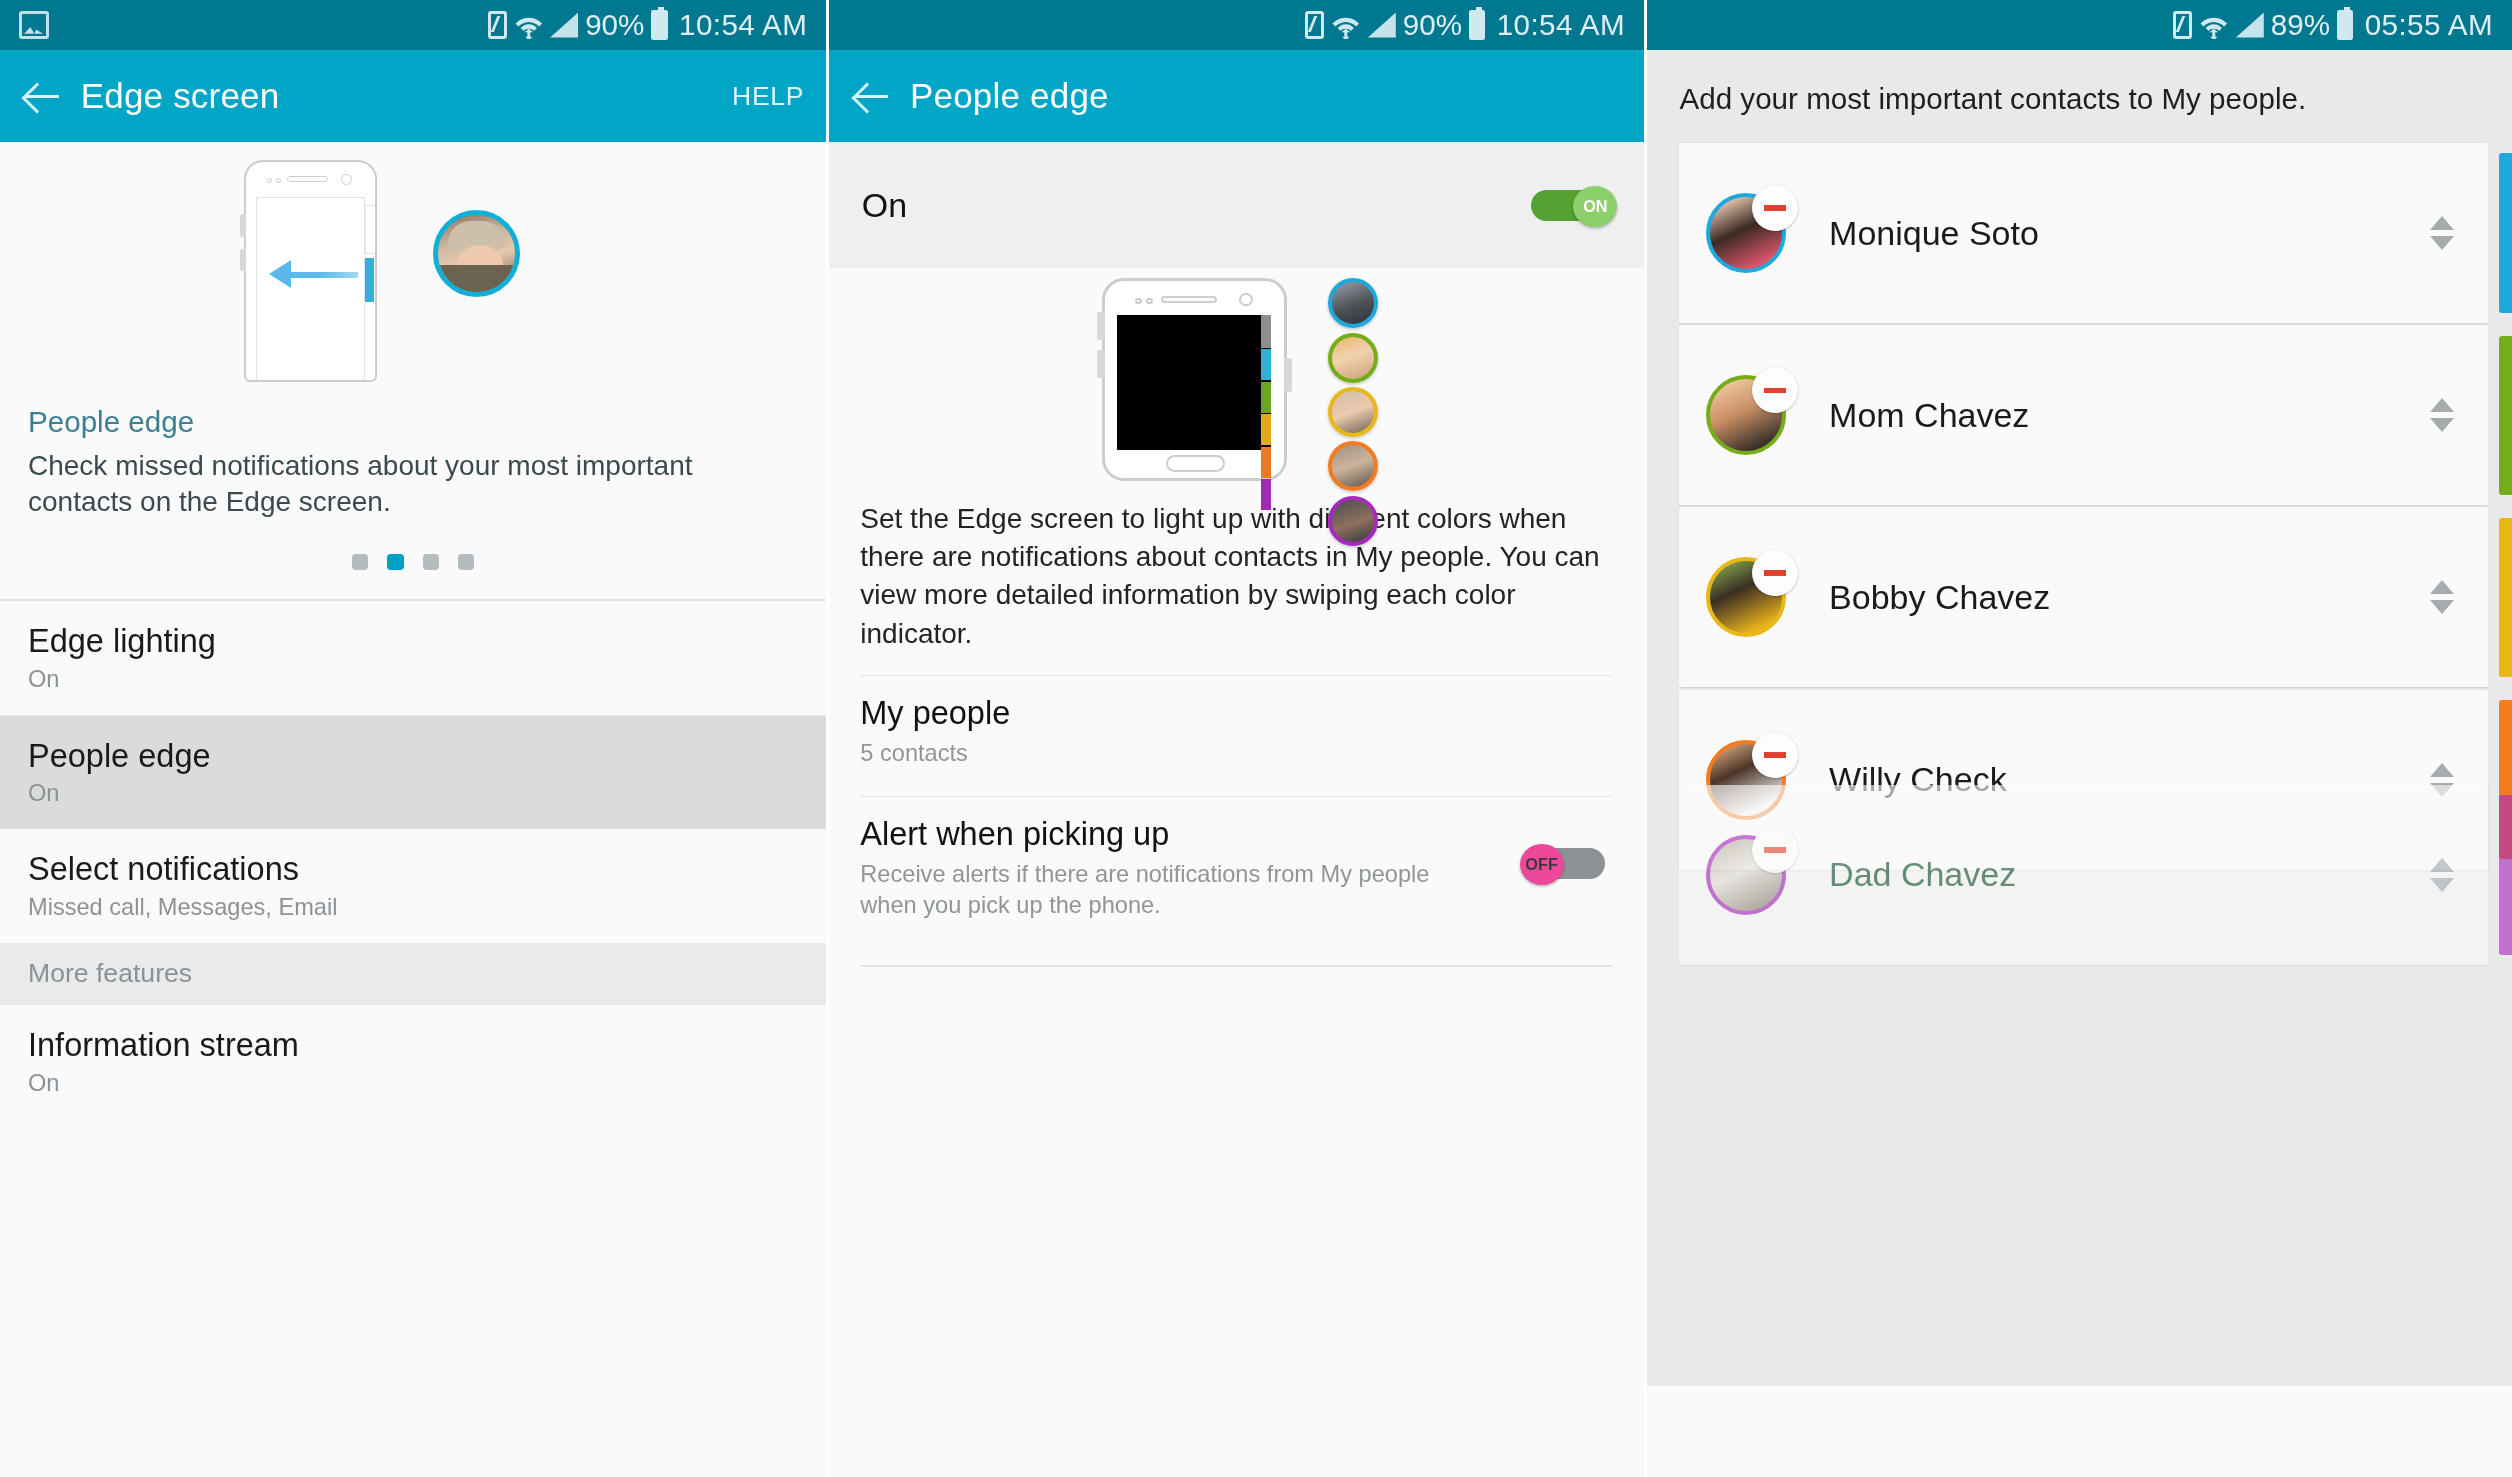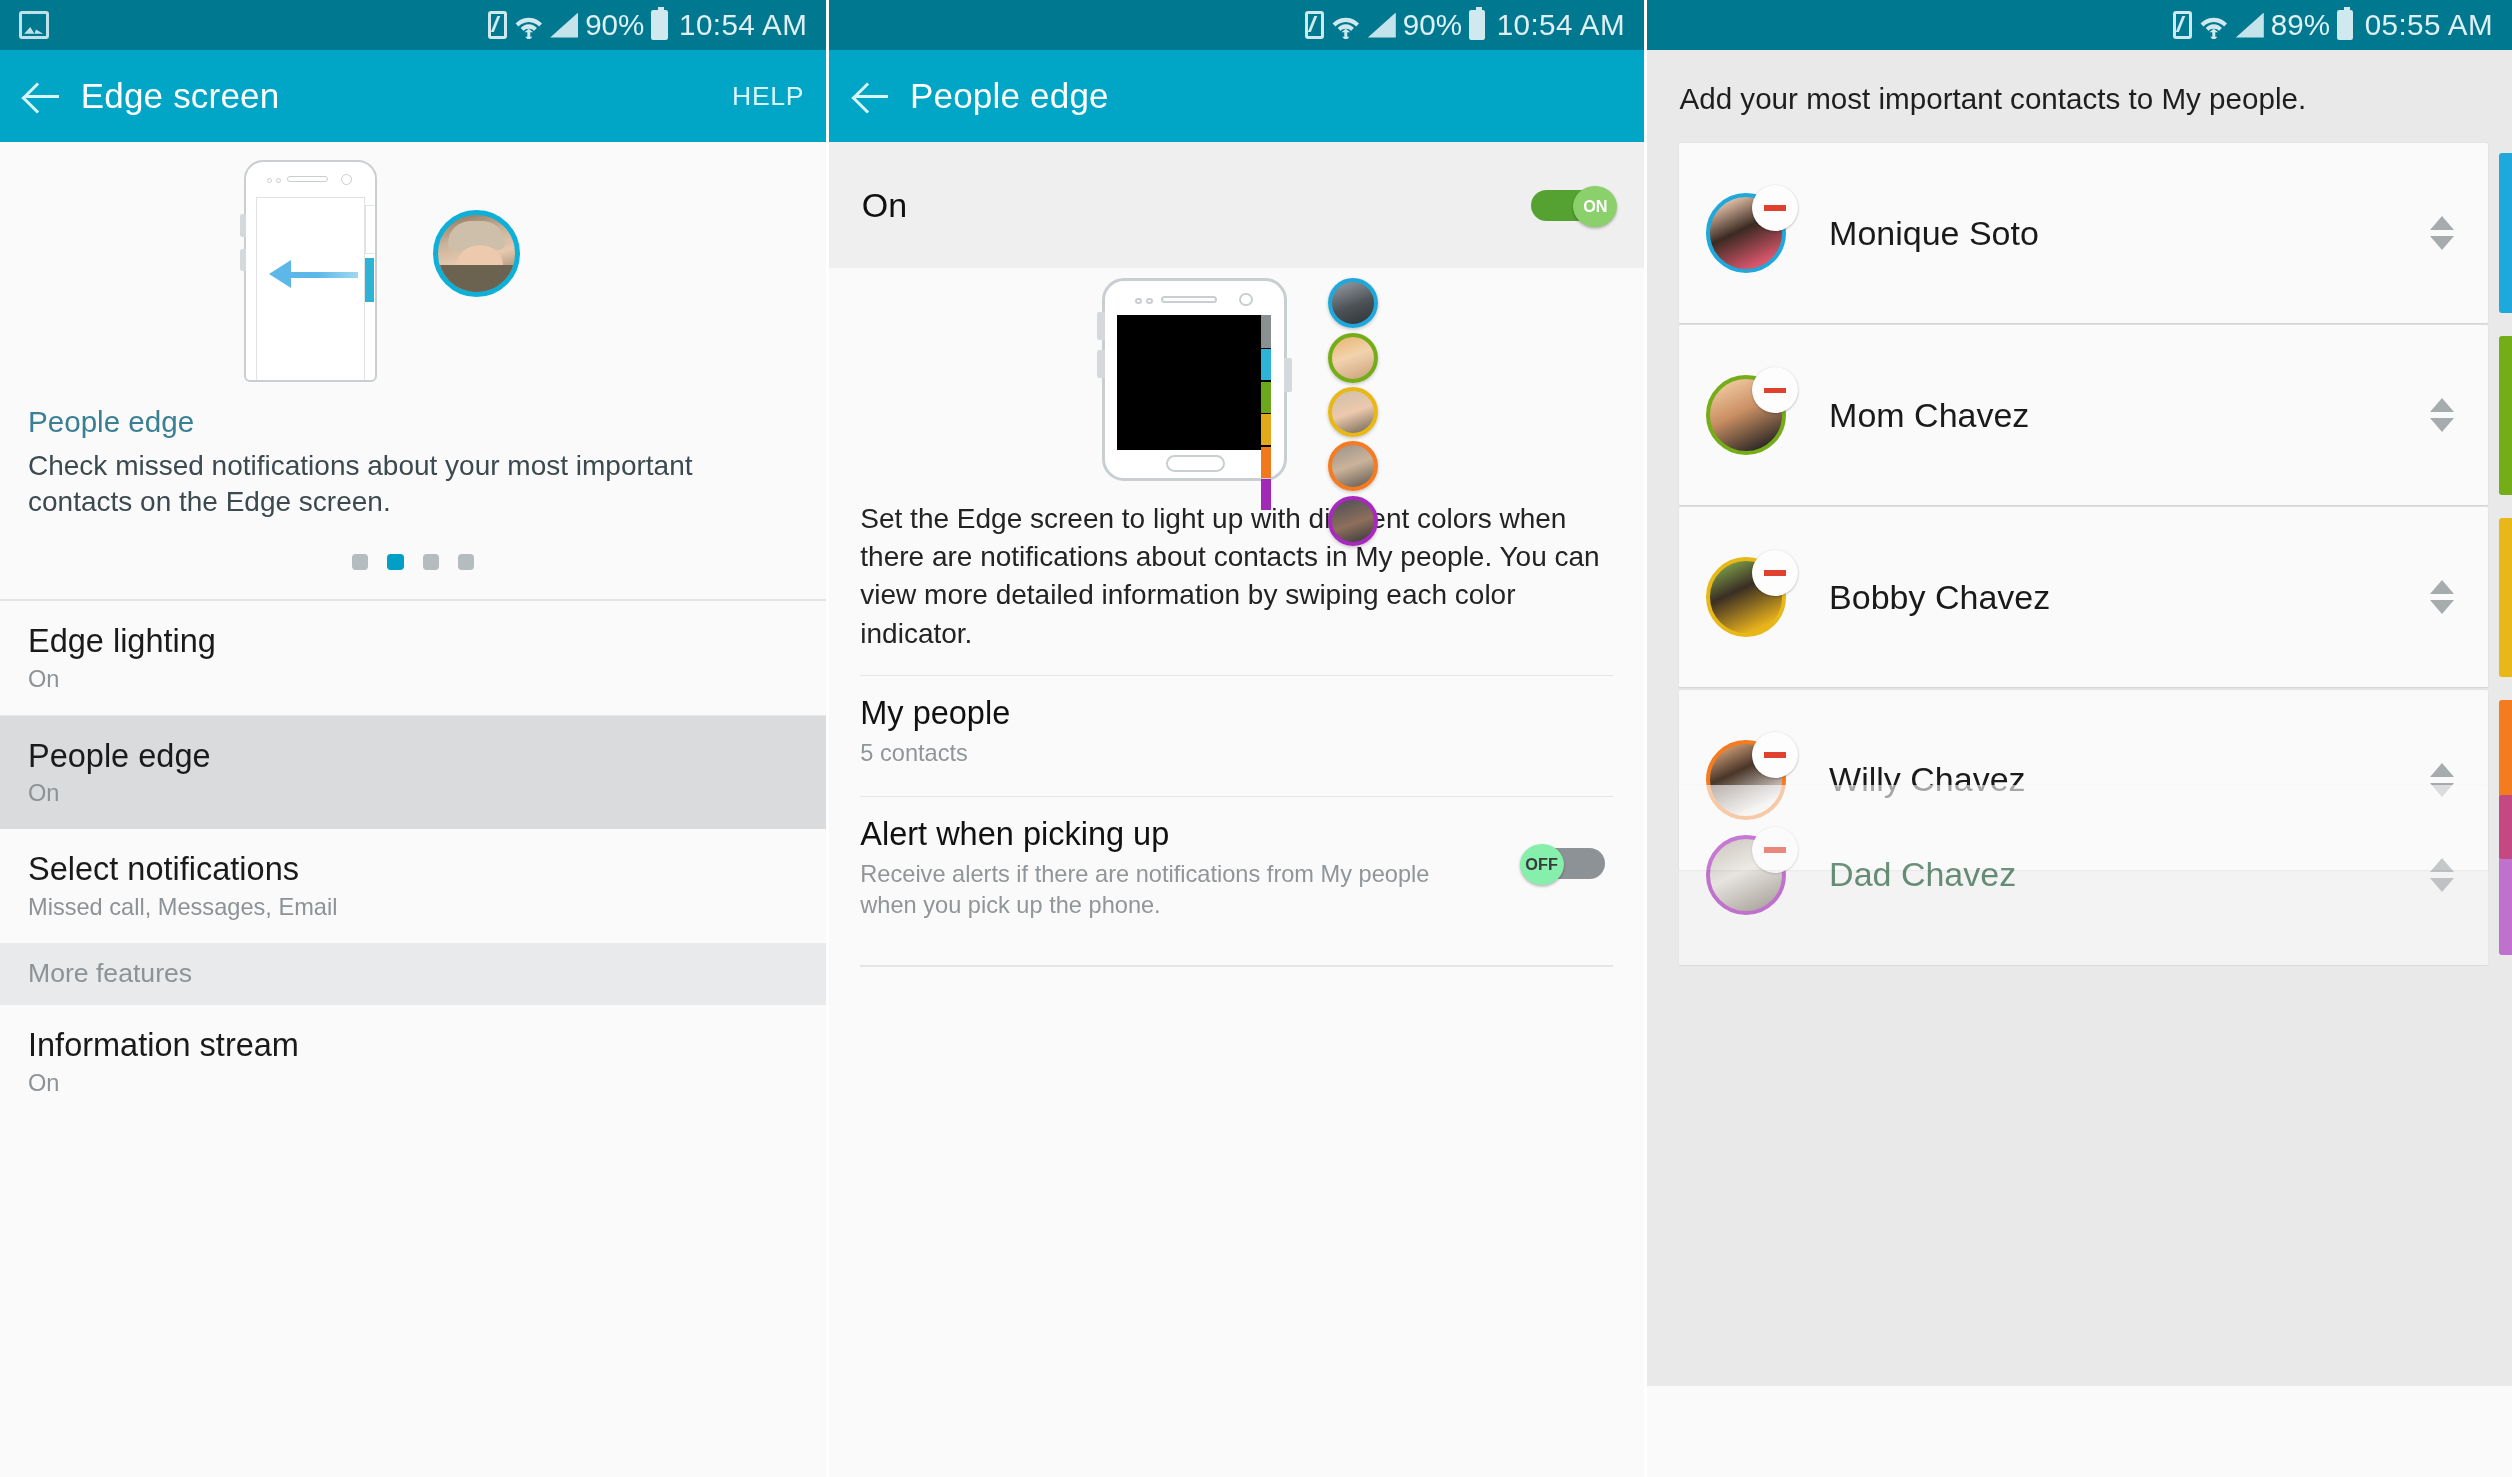--- a/index.html
+++ b/index.html
@@ -98,21 +98,21 @@
     padding:0 32.5px; position:relative; }
   .toggle-label { font-size:34px; color:#111; }
   .switch { margin-left:auto; width:80px; height:38px; position:relative; cursor:pointer; }
   .switch .track { position:absolute; top:4.4px; left:0; width:71px; height:31px; border-radius:16.3px; }
   .switch .knob { position:absolute; top:0; width:44px; height:41px; border-radius:50%;
      display:flex; align-items:center; justify-content:center; font-size:16.3px; font-weight:700;
      box-shadow:0 1.5px 3px rgba(0,0,0,.28); }
   .switch.on .track { background:#55a233; }
   .switch.on .knob { right:-5.9px; background:#8bd06a; color:#fff; }
   .switch.off .track { background:#8d9296; left:10.3px; }
-  .switch.off .knob { left:-4.4px; background:#86efac; color:#3a3a3a; }
+  .switch.off .knob { left:-4.4px; background:#ec4899; color:#3a3a3a; }
 
   .illo2 { position:relative; height:222px; background:#fafafa; }
   .ph2 { position:absolute; left:273px; top:10.3px; width:185px; height:203px;
     border:3px solid #c9ced1; border-radius:22px 22px 22px 22px; background:#fff; }
   .ph2 .scr { position:absolute; left:11.8px; right:13.3px; top:34px; bottom:28px; background:#000; }
   .ph2 .spk { position:absolute; top:14.8px; left:56px; width:56px;height:7.4px; border:2.2px solid #c9ced1;border-radius:4.4px;}
   .ph2 .cam { position:absolute; top:11.8px; left:134px; width:13.3px;height:13.3px;border:2.2px solid #c9ced1;border-radius:50%;}
   .ph2 .d1,.ph2 .d2 { position:absolute; top:16.3px; width:6.7px;height:6.7px;border:2.2px solid #c9ced1;border-radius:50%;}
   .ph2 .d1{left:29.6px;} .ph2 .d2{left:41px;}
   .ph2 .home { position:absolute; bottom:5.9px; left:61px; width:59px;height:17.7px;
@@ -391,21 +391,21 @@
           </span>
           <span class="cstrip" style="background:#e8b818;top:10.3px;bottom:10.3px;right:-26.6px;"></span>
         </div>
 
         <div class="crow">
           <span class="cav" style="border-color:#f47b20;background:linear-gradient(155deg,#c79a74 10%,#4a3528 38%,#f2f0ee 82%);">
             <span class="minus">
                 <i></i>
               </span>
           </span>
-          <span class="cname">Willy Chavez</span>
+          <span class="cname">Willy Check</span>
           <span class="reorder">
             <span class="tri-up"></span>
               <span class="tri-dn"></span>
           </span>
           <span class="cstrip" style="background:#f47b20;top:10.3px;bottom:10.3px;right:-26.6px;"></span>
         </div>
 
         <div class="crow ghost" style="margin-top:-87px;">
           <span class="cav" style="border-color:#a829bd;background:linear-gradient(155deg,#b9b2a6 10%,#e6e2da 45%,#8d8579 88%);">
             <span class="minus">

